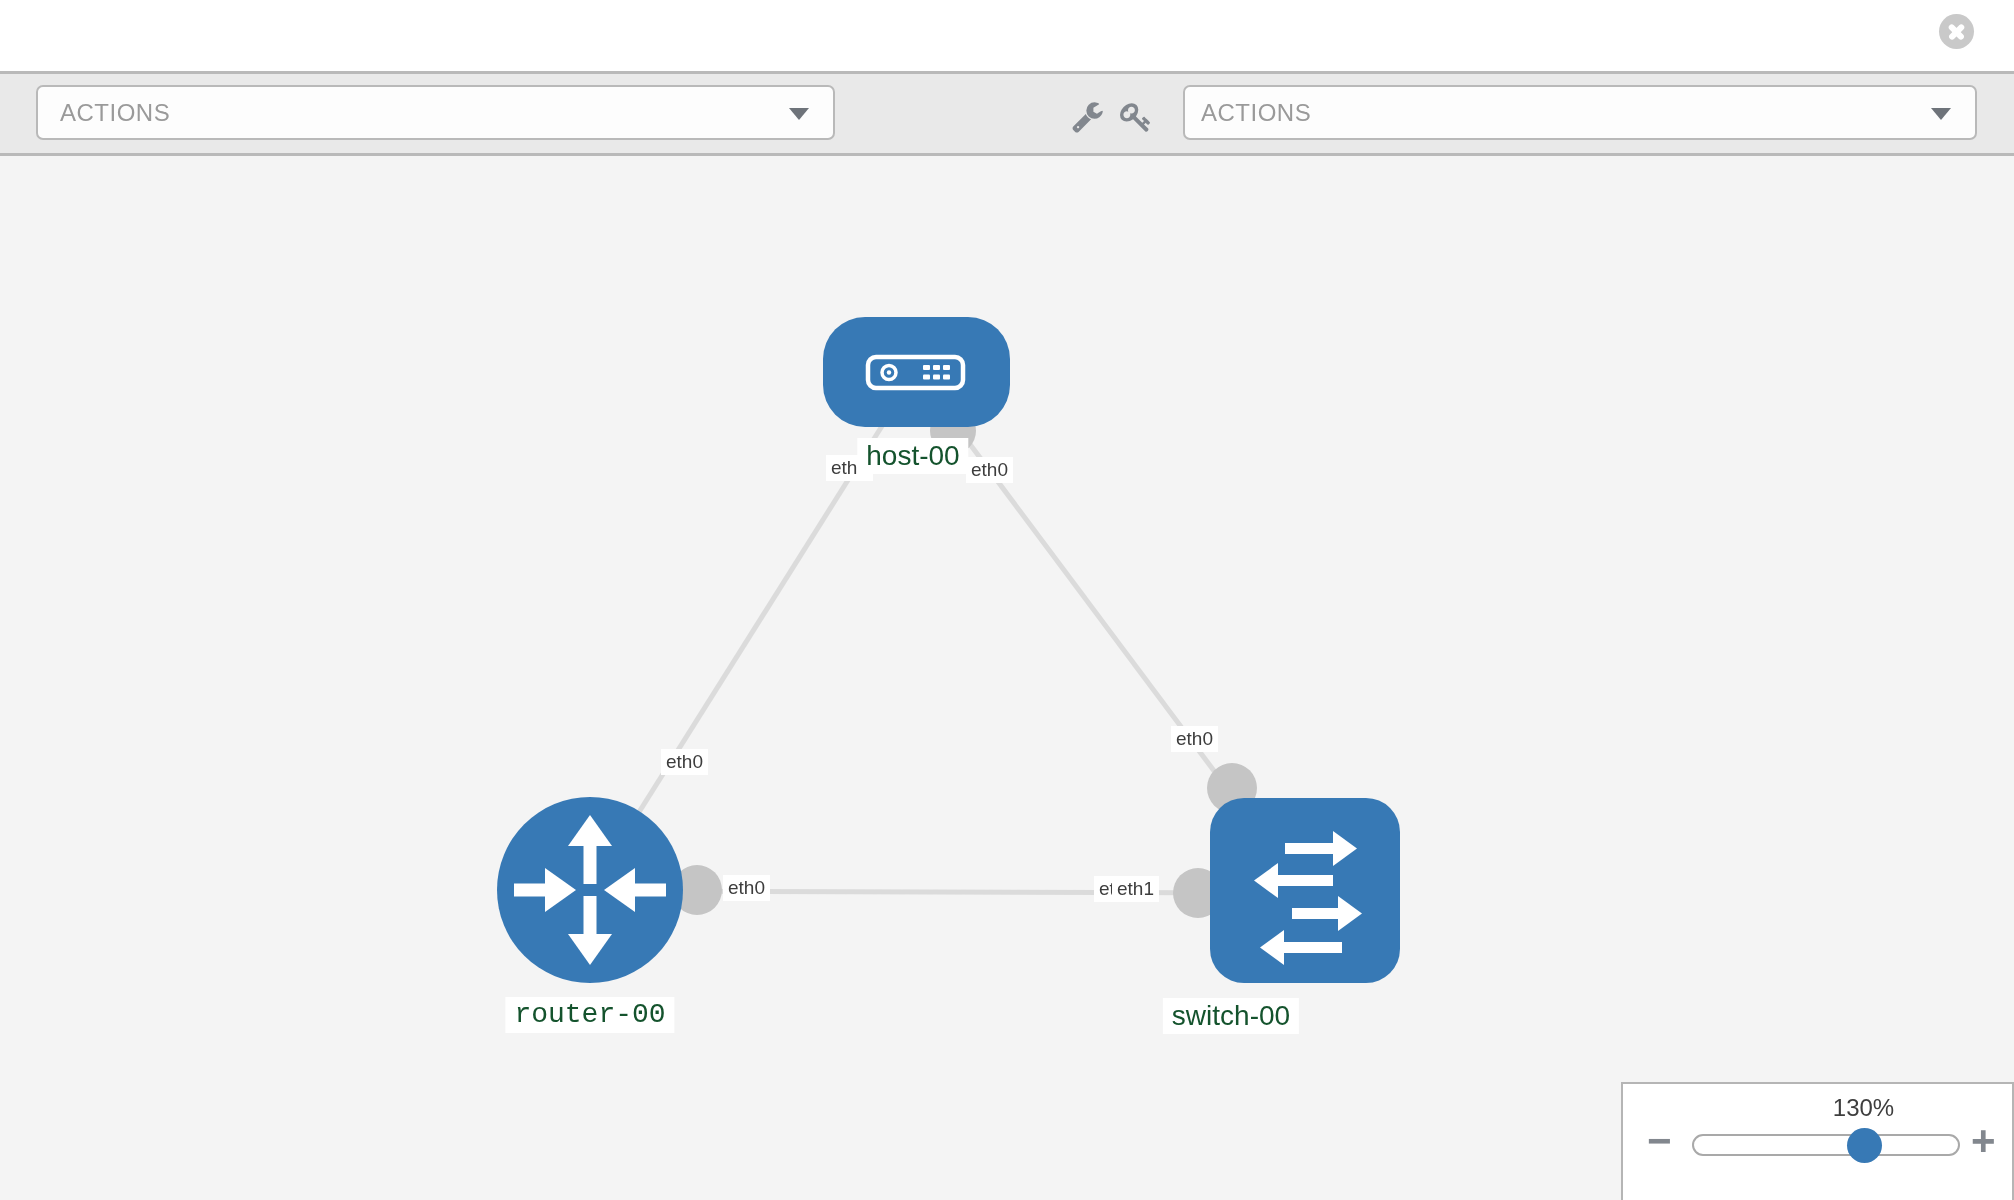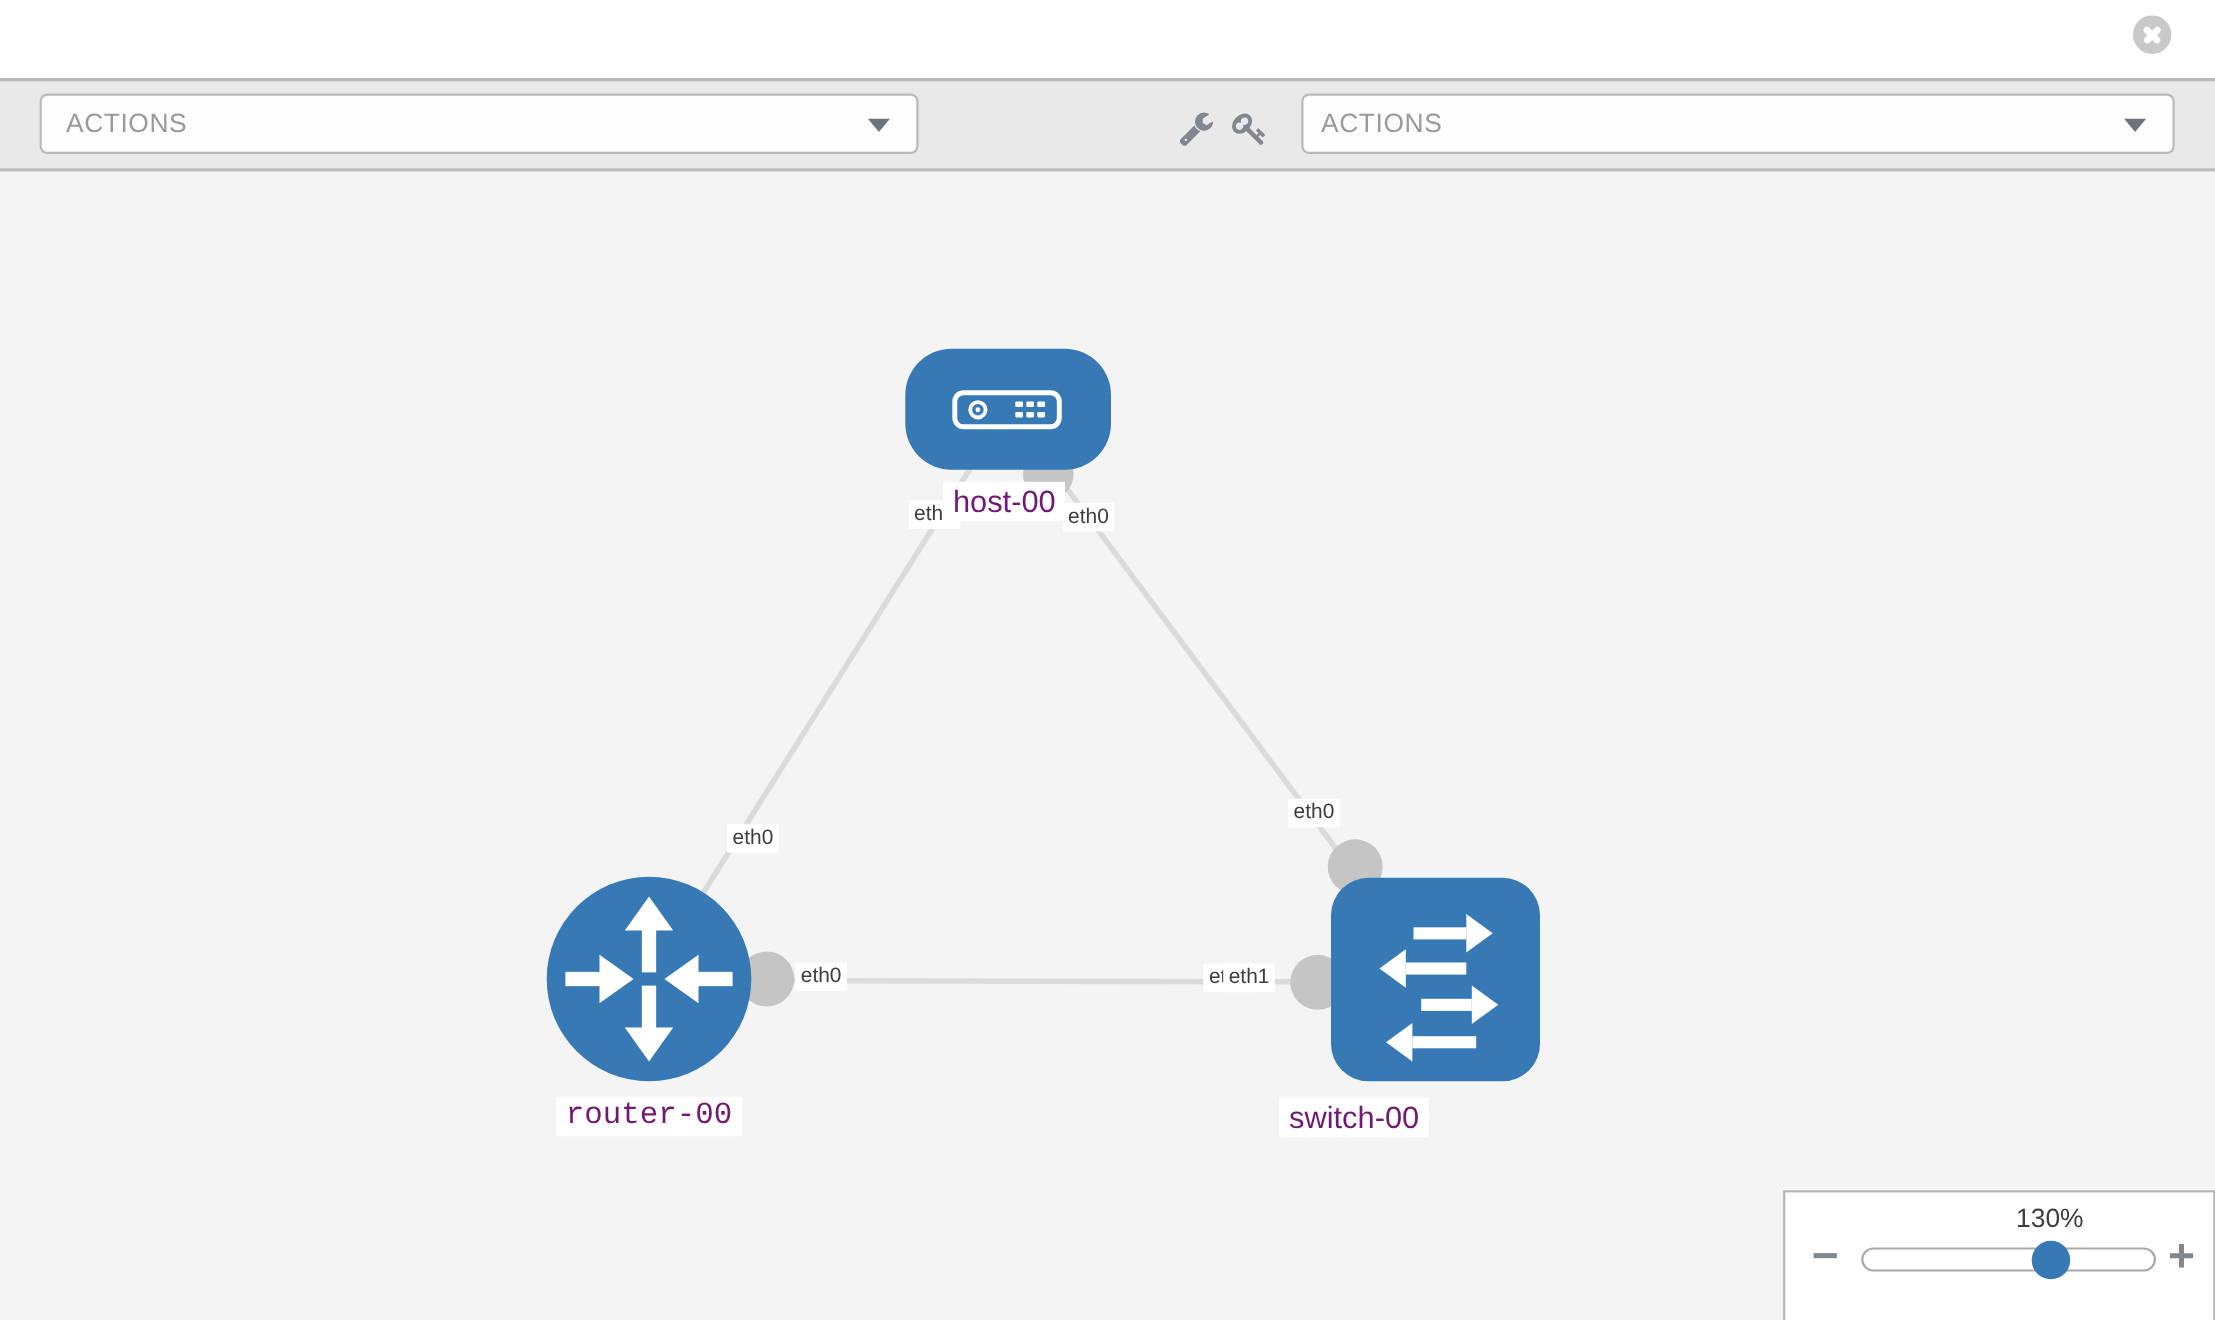--- a/index.html
+++ b/index.html
@@ -55,21 +55,21 @@
   .node{position:absolute;background:#3779b5;cursor:pointer;}
   .node svg{display:block;width:100%;height:100%;}
   .node-host{left:823px;top:161px;width:187px;height:110px;border-radius:42px;}
   .node-router{left:497px;top:641px;width:186px;height:186px;border-radius:50%;}
   .node-switch{left:1210px;top:642px;width:190px;height:185px;border-radius:34px;}
   .iface-label{
     position:absolute;background:#ffffff;color:#3d3d3d;font-size:19px;line-height:1.15;
     padding:2px 5px;white-space:nowrap;
   }
   .node-label{
-    position:absolute;background:#ffffff;color:#701a75;font-size:28px;line-height:1.15;
+    position:absolute;background:#ffffff;color:#14532d;font-size:28px;line-height:1.15;
     padding:2px 9px;white-space:nowrap;transform:translateX(-50%);
   }
   
   .zoom-panel{
     position:absolute;left:1621px;top:926px;width:393px;height:130px;background:#ffffff;
     border:2px solid #b5b5b5;box-sizing:border-box;
   }
   .zoom-level{
     position:absolute;left:0;top:10px;width:100%;text-align:center;
     font-size:24px;color:#3e3e3e;padding-left:46px;

